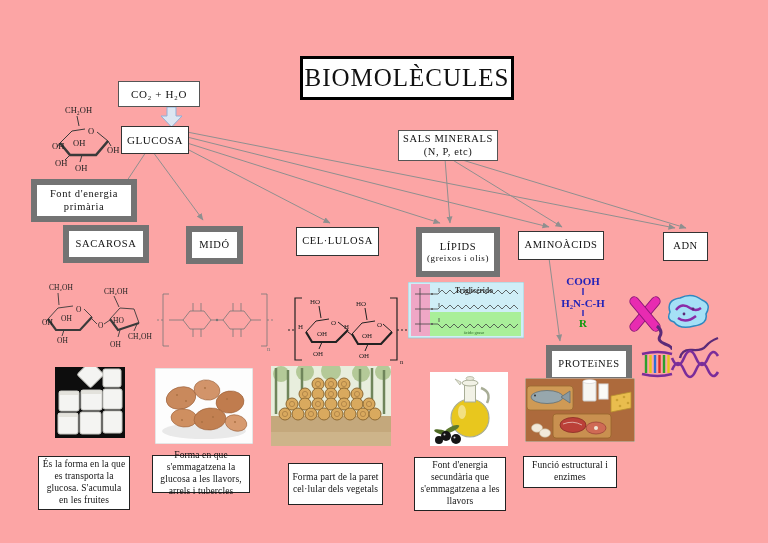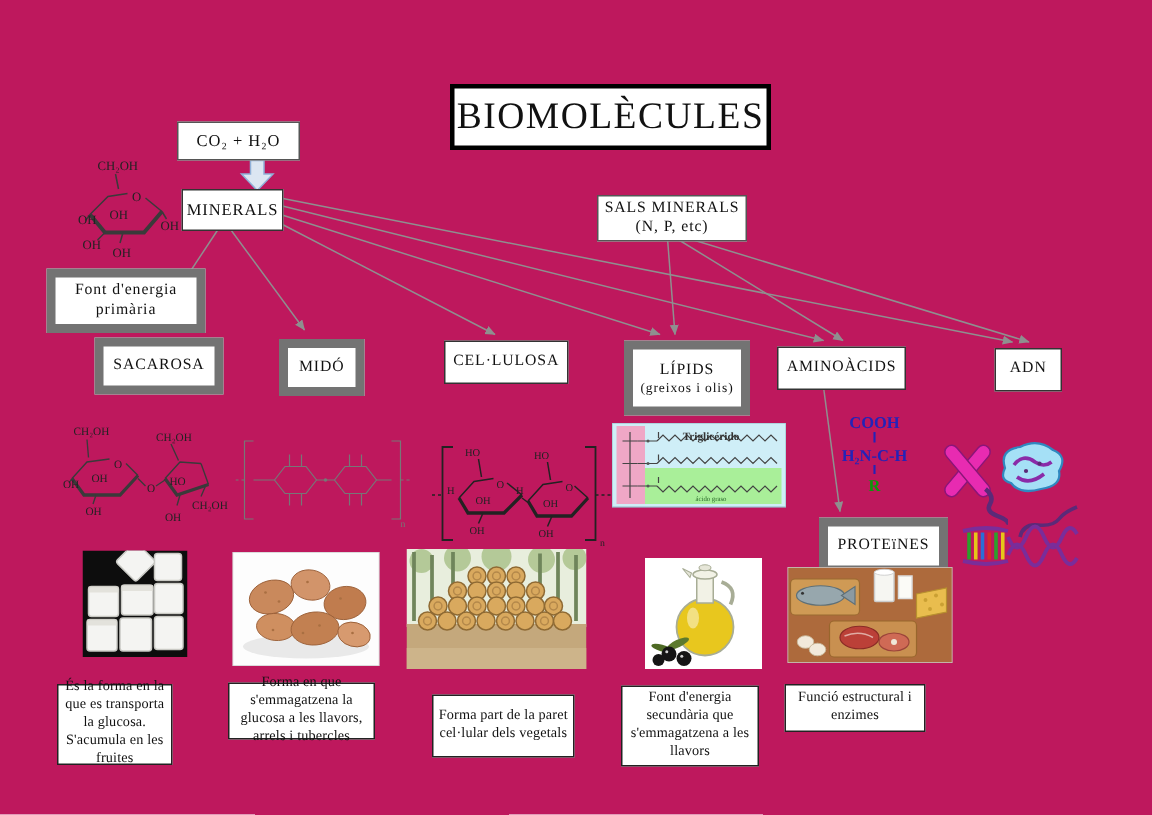--- a/index.html
+++ b/index.html
@@ -1,16 +1,16 @@
 <!DOCTYPE html>
 <html><head>
 <meta charset="utf-8">
 <style>
   html,body{margin:0;padding:0;background:#fff;}
-  #canvas{position:relative;width:768px;height:543px;background:#be185d;
+  #canvas{position:relative;width:768px;height:543px;background:#fca5a5;
           font-family:"Liberation Serif",serif;color:#111;overflow:hidden;}
   .abs{position:absolute;}
   .nbox{position:absolute;background:#fff;display:flex;flex-direction:column;
         align-items:center;justify-content:center;text-align:center;line-height:1.15;
         letter-spacing:.6px;}
   .b1{border:1.2px solid #555;}
   .b2{border:6px solid #737373;}
   .b3{border:1.5px solid #333;}
   .title{border:3px solid #000;font-size:25px;letter-spacing:1px;}
   .fs11{font-size:11px;}
@@ -46,21 +46,21 @@
       <line x1="459" y1="159" x2="686" y2="228" marker-end="url(#arr)"></line>
       <line x1="549" y1="258" x2="560" y2="341" marker-end="url(#arr)"></line>
     </g>
     <path d="M167,107 L176,107 L176,116 L182,116 L171.5,127 L161,116 L167,116 Z" fill="#dce6f2" stroke="#8fb0d8" stroke-width="1"></path>
   </svg>
 
   <div class="nbox title" style="left:300px;top:56px;width:208px;height:38px">BIOMOLÈCULES</div>
 
   <div class="nbox b1 fs11" style="left:118px;top:81px;width:80px;height:24px">CO₂  +  H₂O</div>
 
-  <div class="nbox b3 fs11" style="left:121px;top:126px;width:66px;height:26px">MINERALS</div>
+  <div class="nbox b3 fs11" style="left:121px;top:126px;width:66px;height:26px">GLUCOSA</div>
 
   <div class="nbox b1 fs10" style="left:398px;top:130px;width:98px;height:29px">
     <span>SALS MINERALS</span>
     <span>(N, P, etc)</span>
   </div>
 
   <div class="nbox b2 fs10" style="left:31px;top:179px;width:94px;height:31px">
     <span>Font d'energia</span>
     <span>primària</span>
   </div>
@@ -406,19 +406,19 @@
     </g>
     <rect x="28" y="36" width="58" height="24" rx="3" fill="#c99050" stroke="#98662c" stroke-width=".8"></rect>
     <ellipse cx="48" cy="47" rx="13" ry="7.5" fill="#bb4038" stroke="#892b26" stroke-width=".8"></ellipse>
     <path d="M38,46 q10,-4 19,1" fill="none" stroke="#f0d9d2" stroke-width="1" opacity=".7"></path>
     <ellipse cx="71" cy="50" rx="10" ry="6" fill="#cf6a55" stroke="#9c443a" stroke-width=".8"></ellipse>
     <circle cx="71" cy="50" r="2" fill="#f0e8d8"></circle>
     <ellipse cx="12" cy="50" rx="5.5" ry="4.2" fill="#f2e9da" stroke="#c8b89a" stroke-width=".6"></ellipse>
     <ellipse cx="20" cy="55" rx="5.5" ry="4.2" fill="#f2e9da" stroke="#c8b89a" stroke-width=".6"></ellipse>
   </svg>
 
-  <div class="desc" style="left:38px;top:456px;width:77px;height:54px">És la forma en la que es transporta la glucosa. S'acumula en les fruites</div>
+  <div class="desc" style="left:38px;top:456px;width:92px;height:54px">És la forma en la que es transporta la glucosa. S'acumula en les fruites</div>
   <div class="desc" style="left:152px;top:455px;width:98px;height:38px">Forma en que s'emmagatzena la glucosa a les llavors, arrels i tubercles</div>
   <div class="desc" style="left:288px;top:463px;width:95px;height:42px">Forma part de la paret cel·lular dels vegetals</div>
   <div class="desc" style="left:414px;top:457px;width:92px;height:54px">Font d'energia secundària que s'emmagatzena a les llavors</div>
   <div class="desc" style="left:523px;top:456px;width:94px;height:32px">Funció estructural i enzimes</div>
 
 </div>
 
 </body></html>

